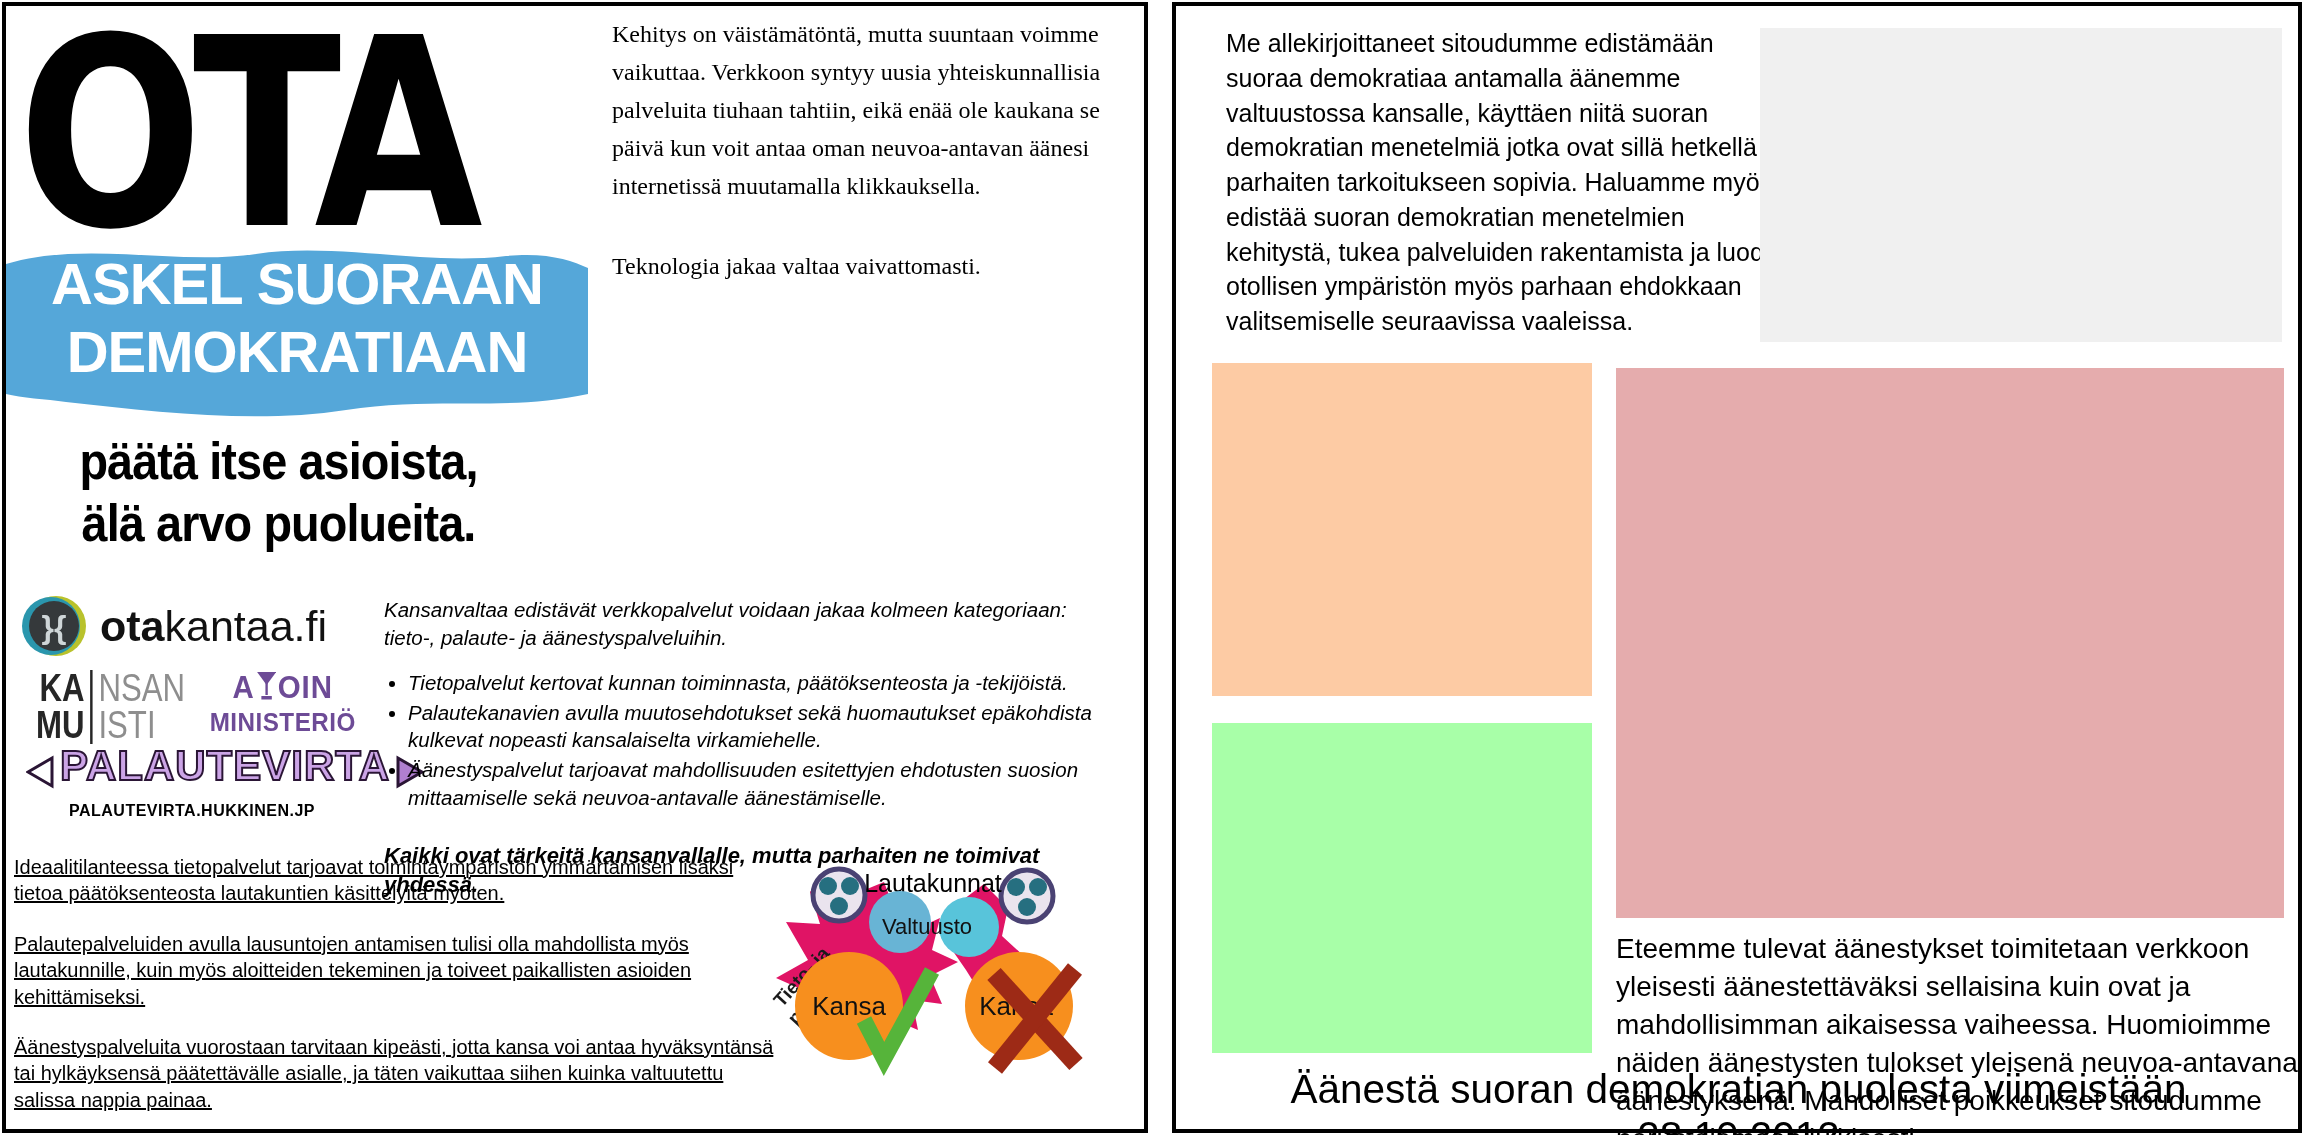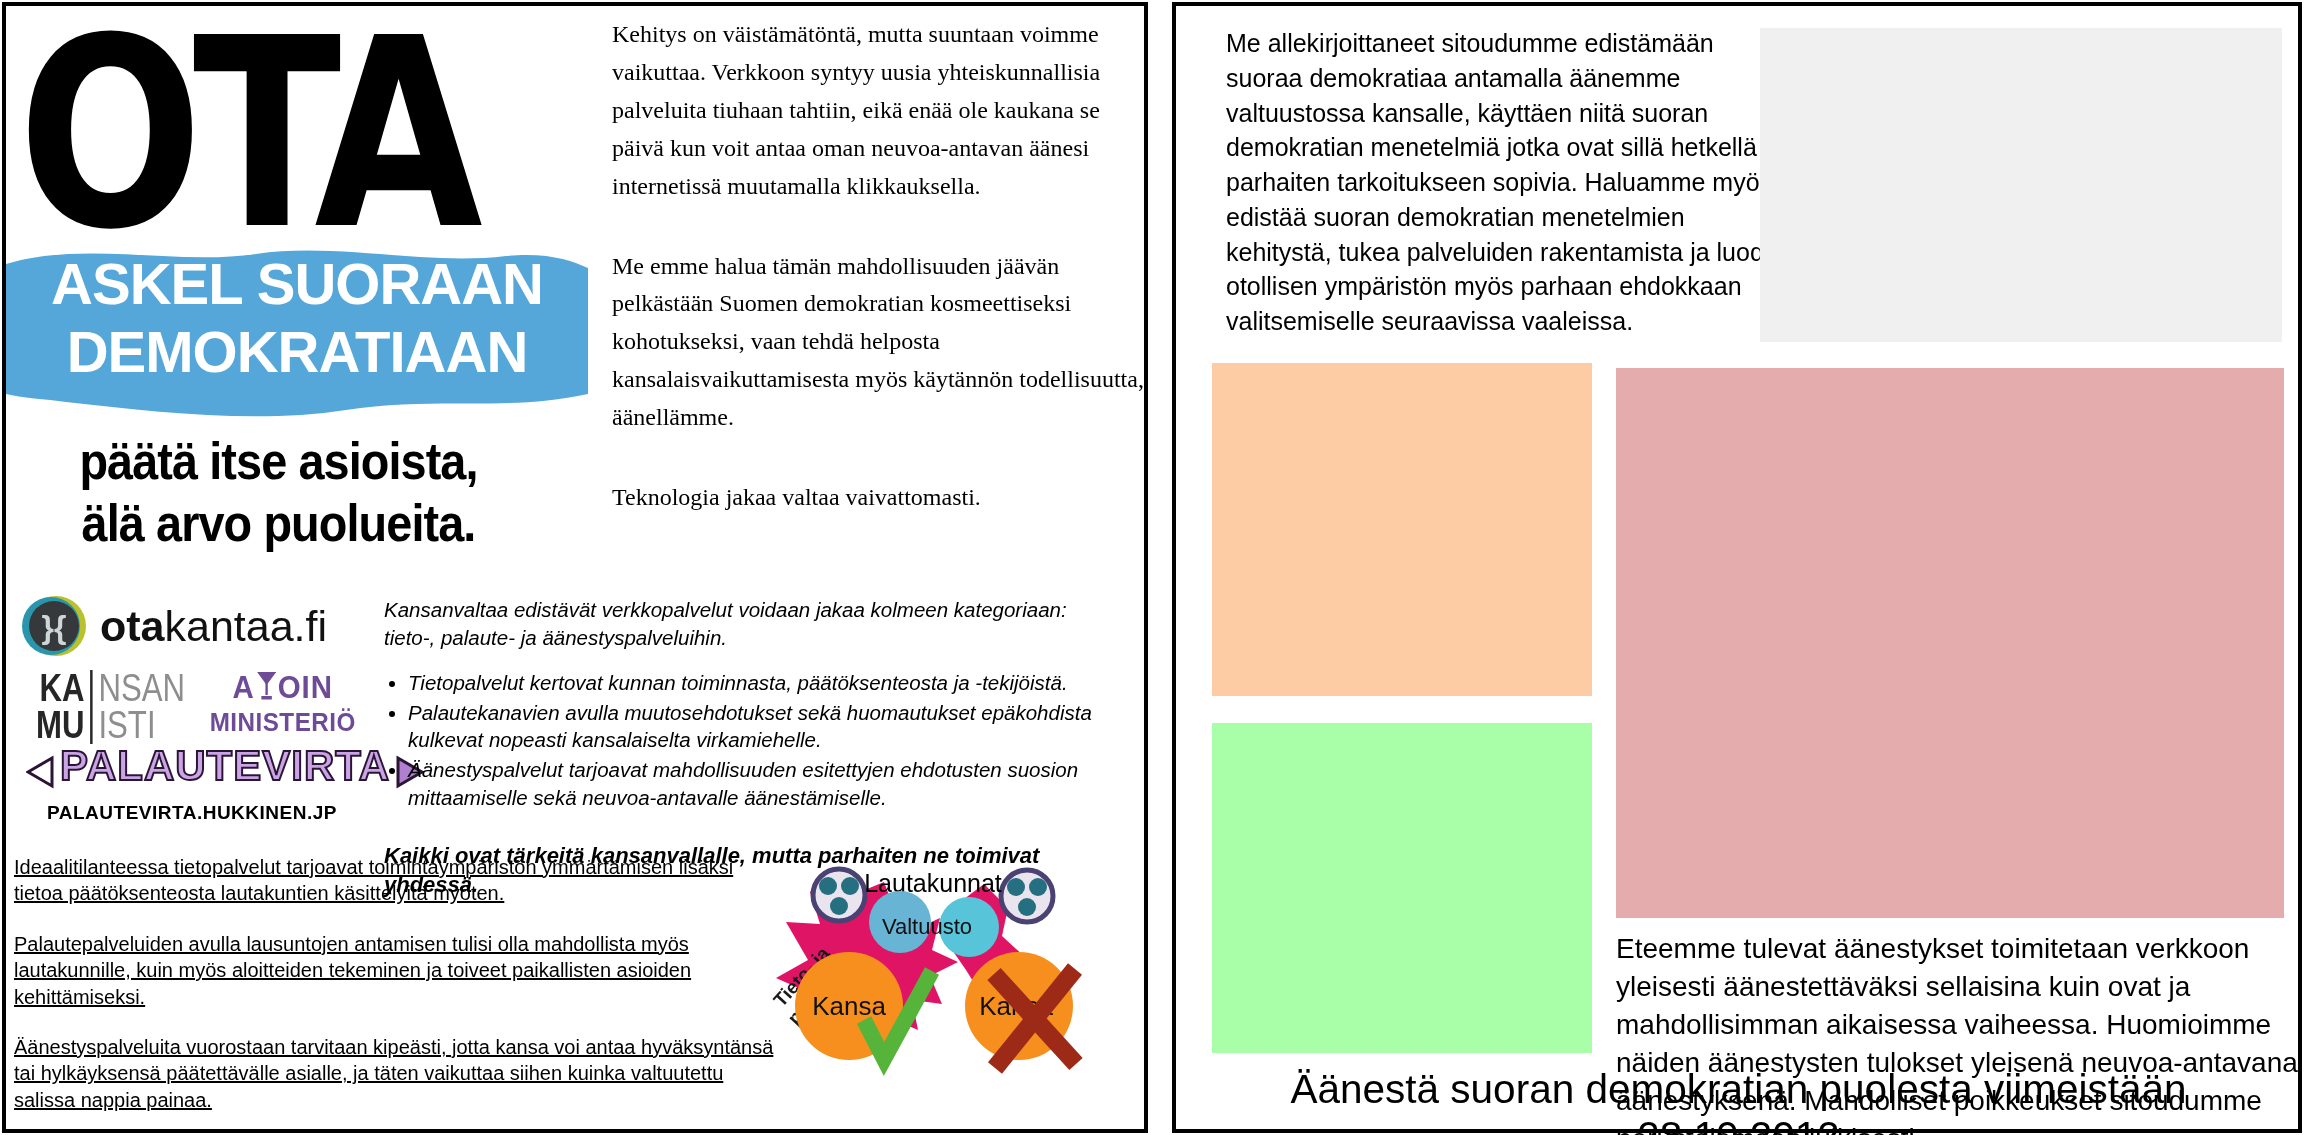--- a/index.html
+++ b/index.html
@@ -33,21 +33,21 @@
   .kamu .c2{color:#8e8e8e;font-weight:400;}
   .avoin{position:absolute;left:196px;top:664px;width:170px;text-align:center;color:#6d4b96;
     transform:scaleX(.95);transform-origin:left top;}
   .avoin .l1{display:flex;justify-content:center;align-items:flex-start;gap:2px;
     font-size:31px;font-weight:800;letter-spacing:1px;}
   .avoin .l2{font-size:25.5px;font-weight:800;margin-top:2px;letter-spacing:.5px;}
   .pv-row{position:absolute;left:20px;top:736px;display:flex;align-items:flex-end;gap:6px;}
   .pv-text{font-size:42px;font-weight:700;color:#cba4e6;letter-spacing:1px;
     -webkit-text-stroke:2px #2a1535;white-space:nowrap;}
   .pv-url{position:absolute;left:28px;top:796px;width:316px;text-align:center;
-    font-size:19px;font-weight:800;letter-spacing:.5px;}
+    font-size:16px;font-weight:800;letter-spacing:.5px;}
 
   .services{position:absolute;left:378px;top:590px;width:735px;font-size:20.5px;line-height:1.35;font-style:italic;}
   .services .s-intro{white-space:pre-line;margin:0;}
   .services ul{margin:18px 0 0 0;padding:0 0 0 24px;}
   .services li{margin:0 0 3px 0;line-height:1.32;}
   .services .s-bold{margin-top:30px;font-size:22px;font-weight:700;}
 
   .bodycols{position:absolute;left:8px;top:848px;width:762px;font-size:20px;line-height:1.32;}
   .bodycols p{margin:0 0 24px 0;text-decoration:underline;}
   .diagram{position:absolute;left:766px;top:852px;}
@@ -81,21 +81,20 @@
       <div>DEMOKRATIAAN</div>
     </div>
 
     <div class="tagline">
       <div>päätä itse asioista,</div>
       <div>älä arvo puolueita.</div>
     </div>
 
     <div class="intro">
       <p>Kehitys on väistämätöntä, mutta suuntaan voimme vaikuttaa. Verkkoon syntyy uusia yhteiskunnallisia palveluita tiuhaan tahtiin, eikä enää ole kaukana se päivä kun voit antaa oman neuvoa-antavan äänesi internetissä muutamalla klikkauksella.</p>
-      <p>Me emme halua tämän mahdollisuuden jäävän pelkästään Suomen demokratian kosmeettiseksi kohotukseksi, vaan tehdä helposta kansalaisvaikuttamisesta myös käytännön todellisuutta, äänellämme.</p>
       <p>Teknologia jakaa valtaa vaivattomasti.</p>
     </div>
 
     <div class="logo-ota">
       <svg width="64" height="64" viewBox="0 0 64 64">
         <circle cx="34" cy="32" r="30" fill="#b9c22c"></circle>
         <circle cx="29" cy="32" r="29" fill="#2a96ad"></circle>
         <circle cx="32" cy="32" r="25" fill="#35393b"></circle>
         <text x="32" y="44" text-anchor="middle" font-size="32" font-weight="700" fill="#cfd6d8" font-family="Liberation Sans,sans-serif">}{</text>
       </svg>

